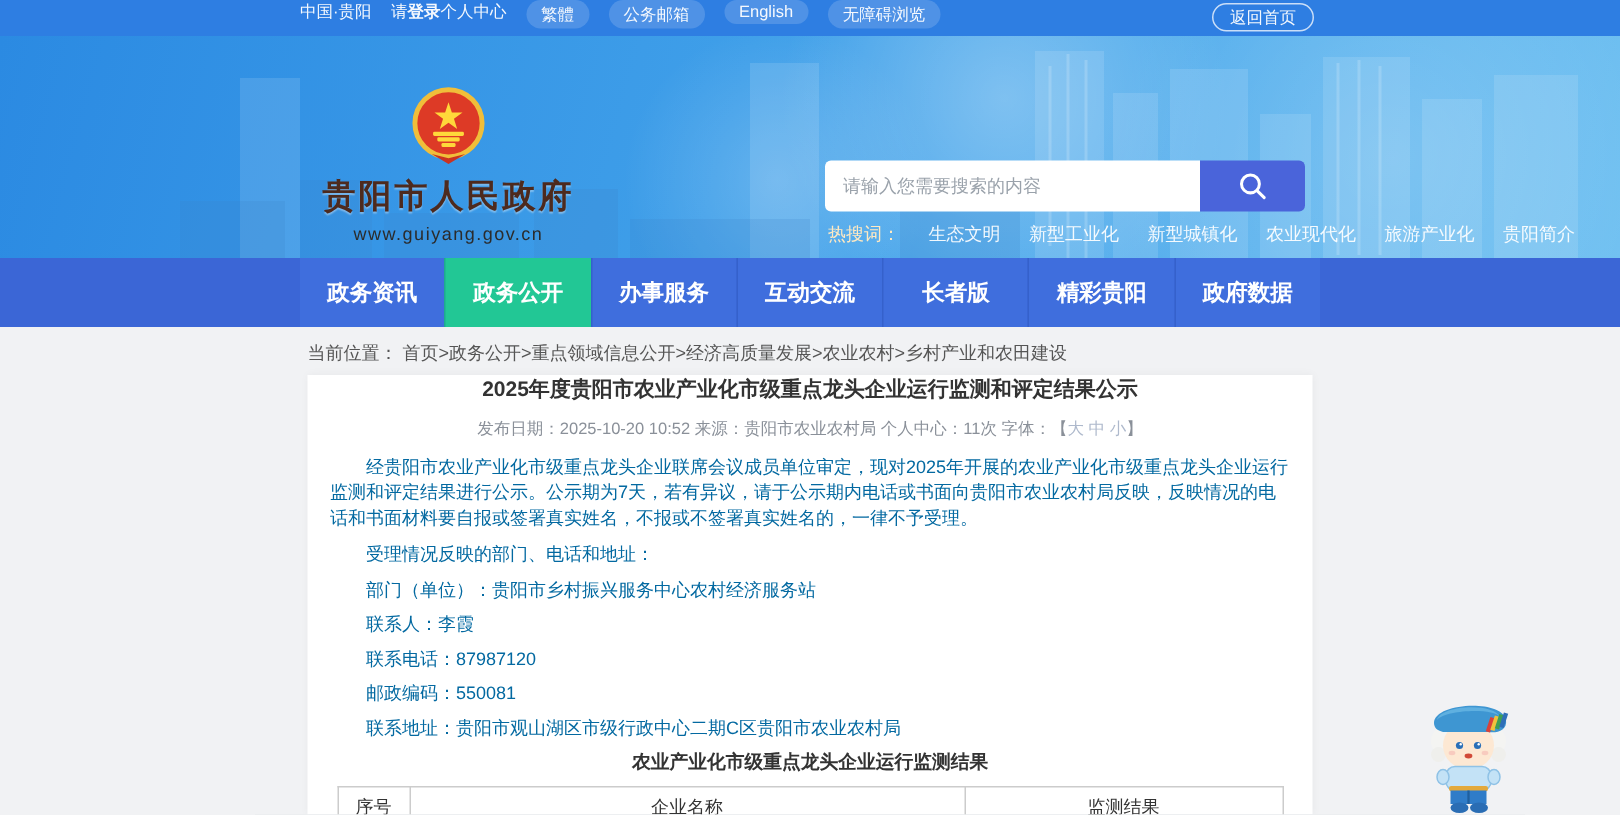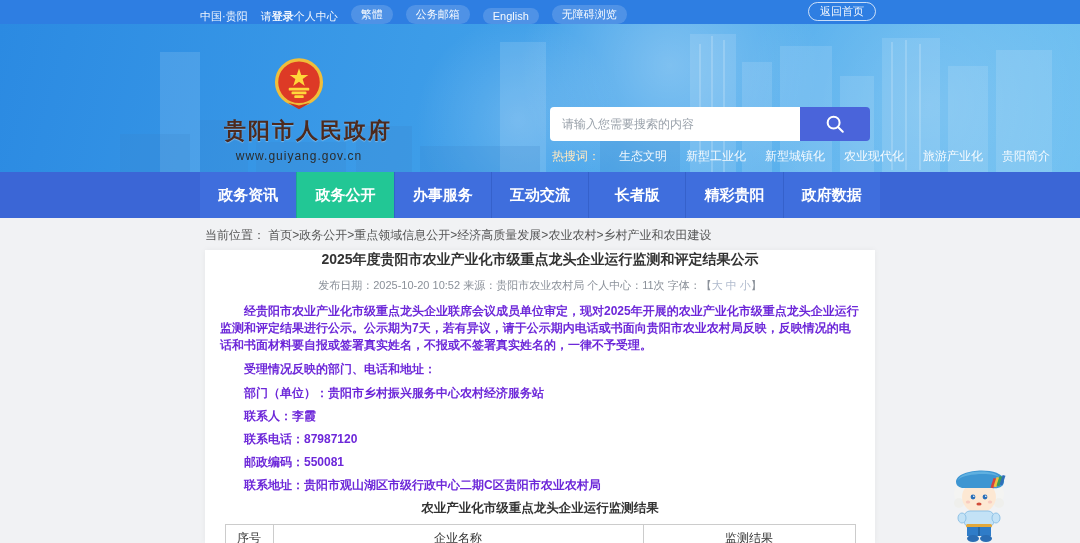--- a/index.html
+++ b/index.html
@@ -1,41 +1,41 @@
 <!DOCTYPE html>
 <html><head>
 <meta charset="utf-8">
 <style>
   html,body{margin:0;padding:0;background:#e8eaed;}
   .page{position:relative;width:1080px;height:543px;overflow:hidden;background:#f1f2f4;
         font-family:"Liberation Sans","DejaVu Sans",sans-serif;-webkit-font-smoothing:antialiased;}
 
   
   .topbar{position:absolute;top:0;left:0;width:1080px;height:24px;background:#2e7ee2;}
-  .topbar-inner{position:relative;margin-left:200px;width:680px;height:24px;display:flex;align-items:flex-end;gap:13px;}
+  .topbar-inner{position:relative;margin-left:200px;width:680px;height:24px;display:flex;align-items:flex-start;gap:13px;}
   .topbar-inner span,.topbar-inner a{font-size:11px;color:rgba(255,255,255,.95);white-space:nowrap;cursor:pointer;}
   .tb-pill{background:rgba(255,255,255,.16);border-radius:10px;padding:2px 10px;}
   .tb-bold{font-weight:bold;color:#fff;}
   .tb-home{position:absolute;right:4px;top:2px;border:1px solid rgba(255,255,255,.75);
            border-radius:10px;padding:1px 11px;font-size:11px;color:#fff;cursor:pointer;font-family:Liberation Mono, monospace;}
 
   
   .banner{position:absolute;top:24px;left:0;width:1080px;height:148px;
     background:
       radial-gradient(circle at 62% 28%, rgba(255,255,255,.28), transparent 22%),
       radial-gradient(circle at 48% 65%, rgba(255,255,255,.18), transparent 18%),
       radial-gradient(circle at 86% 55%, rgba(255,255,255,.16), transparent 20%),
       linear-gradient(105deg,#2b8ae2 0%,#3f9fe9 45%,#6fc0f1 100%);
     overflow:hidden;}
   .city{position:absolute;bottom:0;left:0;}
 
   .logo{position:absolute;left:206px;top:33px;width:186px;text-align:center;cursor:pointer;}
   .emblem{display:block;margin:0 auto;}
   .site-name{margin-top:3px;font-size:22px;font-weight:bold;color:#4d2a1e;letter-spacing:2px;
-             text-shadow:0 1px 1px rgba(255,255,255,.35);text-align:right;}
+             text-shadow:0 1px 1px rgba(255,255,255,.35);}
   .site-sub{margin-top:4px;font-size:12px;font-weight:bold;color:#35251c;letter-spacing:2px;}
   .site-url{margin-top:3px;font-size:12px;color:#2b2b2b;letter-spacing:1px;}
 
   .search{position:absolute;left:550px;top:83px;width:320px;height:34px;display:flex;}
   .search input{flex:1;height:34px;border:none;outline:none;border-radius:4px 0 0 4px;
                 padding:0 12px;font-size:12px;color:#333;background:#fff;}
   .search input::placeholder{color:#9aa2ab;}
   .search-btn{width:70px;height:34px;background:#4a64da;border:none;border-radius:0 4px 4px 0;
               display:flex;align-items:center;justify-content:center;cursor:pointer;}
   .hotwords{position:absolute;left:552px;top:124px;display:flex;gap:19px;font-size:12px;}
@@ -54,21 +54,21 @@
   
   .breadcrumb{position:absolute;left:205px;top:227px;font-size:12px;color:#555;}
   .breadcrumb .bc-path{color:#555;cursor:pointer;}
 
   .card{position:absolute;left:205px;top:250px;width:670px;height:293px;background:#fff;
         box-shadow:0 0 6px rgba(0,0,0,.05);}
   .art-title{padding-top:1px;text-align:center;font-size:14px;font-weight:bold;color:#333;}
   .art-meta{margin-top:9px;text-align:center;font-size:11px;color:#8a9099;}
   .art-meta .fsize{color:#aeb9cc;}
   .art-body{padding:10px 15px 0 15px;}
-  .art-body p{margin:0 0 7px 0;font-size:12px;color:#6d28d9;line-height:1.42;text-indent:2em;font-weight:bold;}
+  .art-body p{margin:0 0 7px 0;font-size:12px;color:#0369a1;line-height:1.42;text-indent:2em;}
   .art-body p.contact{margin:0 0 6px 0;}
   .tbl-caption{margin-top:6px;text-align:center;font-size:12.5px;font-weight:bold;color:#333;}
   table.results{margin:7px auto 0 auto;width:630px;border-collapse:collapse;table-layout:fixed;}
   table.results th,table.results td{border:1px solid #ccc;height:26px;text-align:center;
         font-size:12px;color:#333;font-weight:normal;padding:0 4px;}
   .col-no{width:48px;}.col-name{width:370px;}.col-result{width:212px;}
 
   .mascot{position:absolute;left:948px;top:456px;width:62px;height:88px;cursor:pointer;}
 </style>
 </head>

